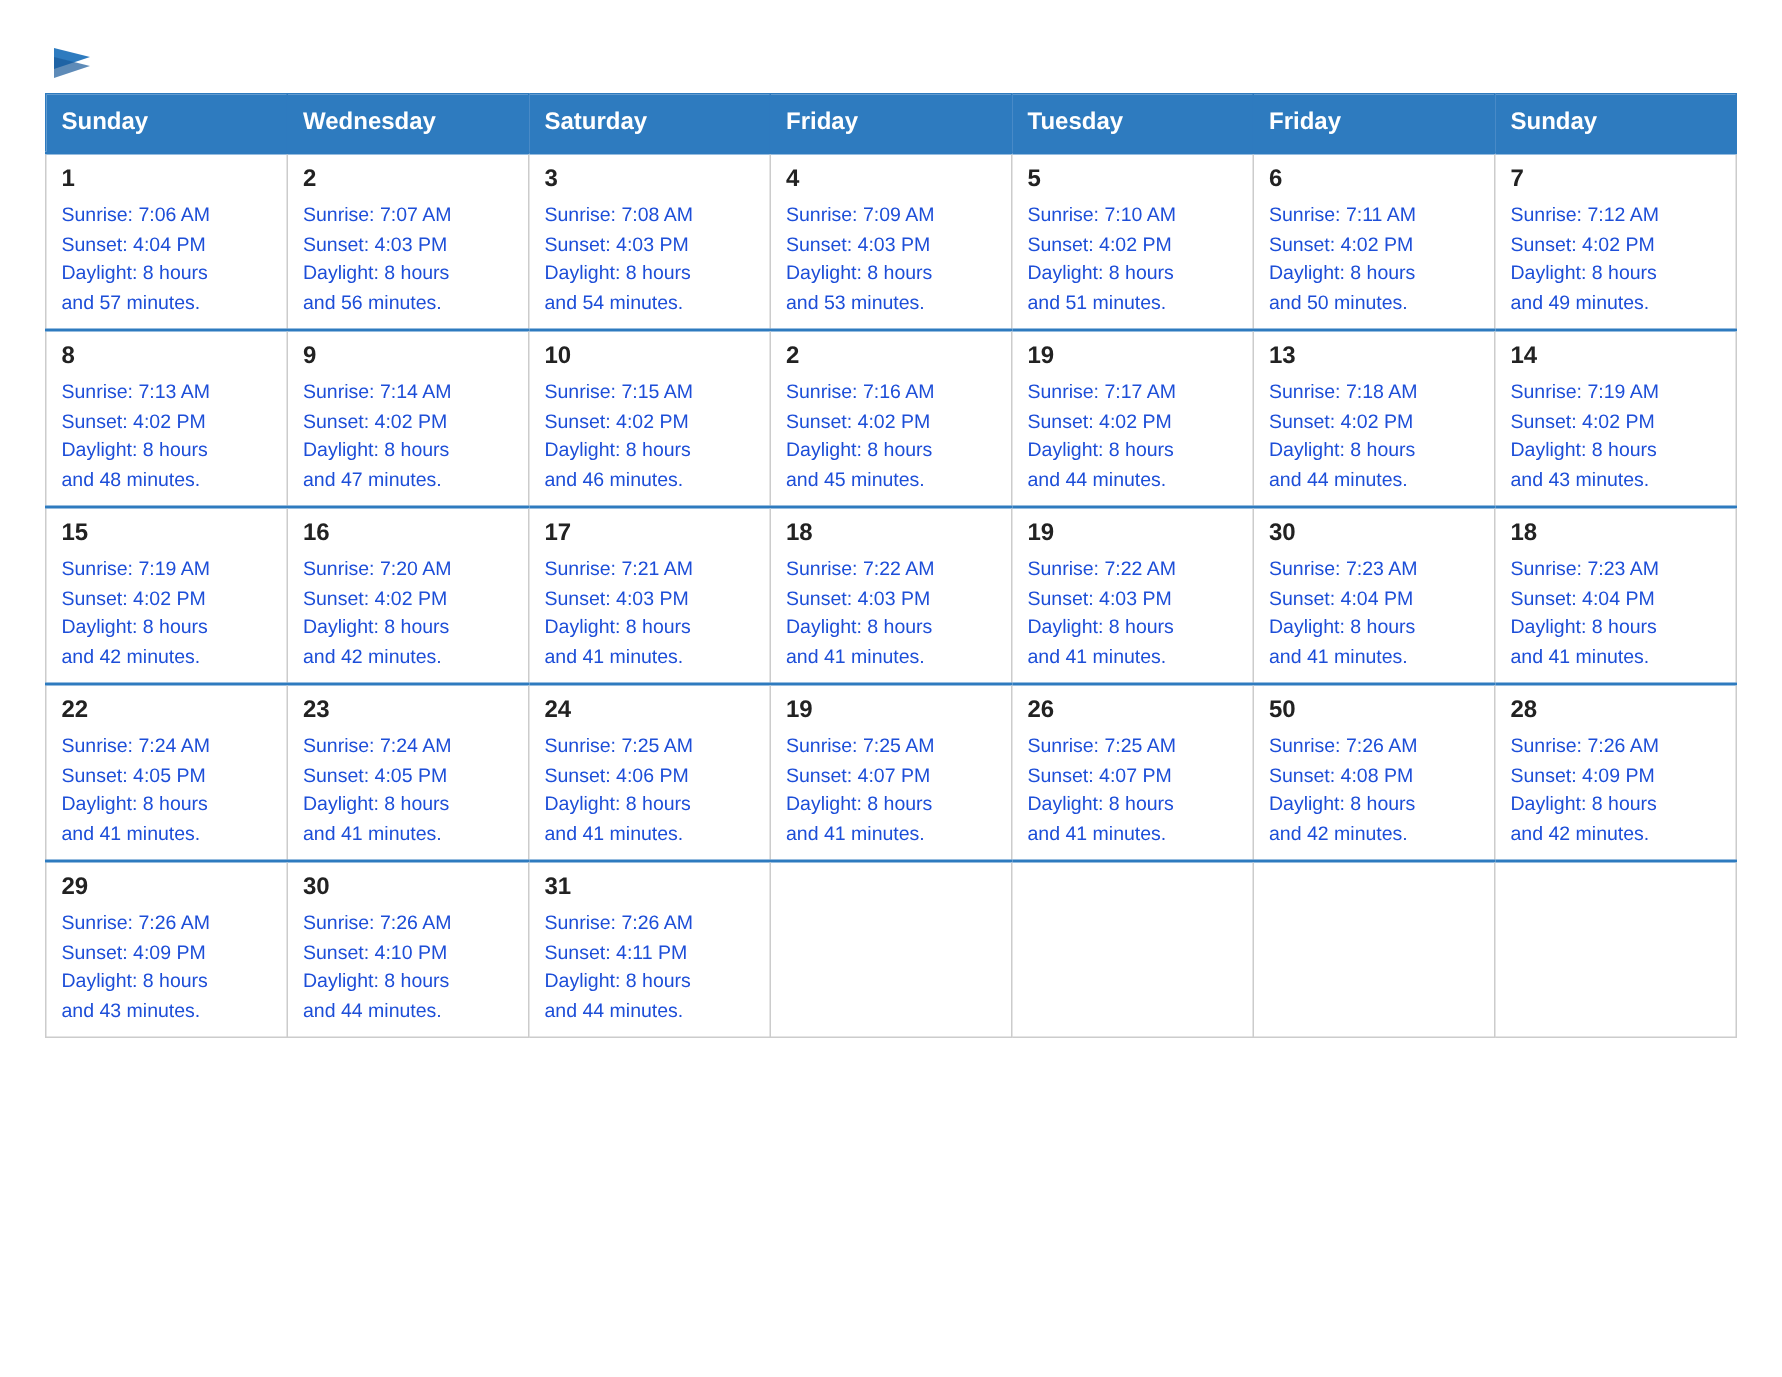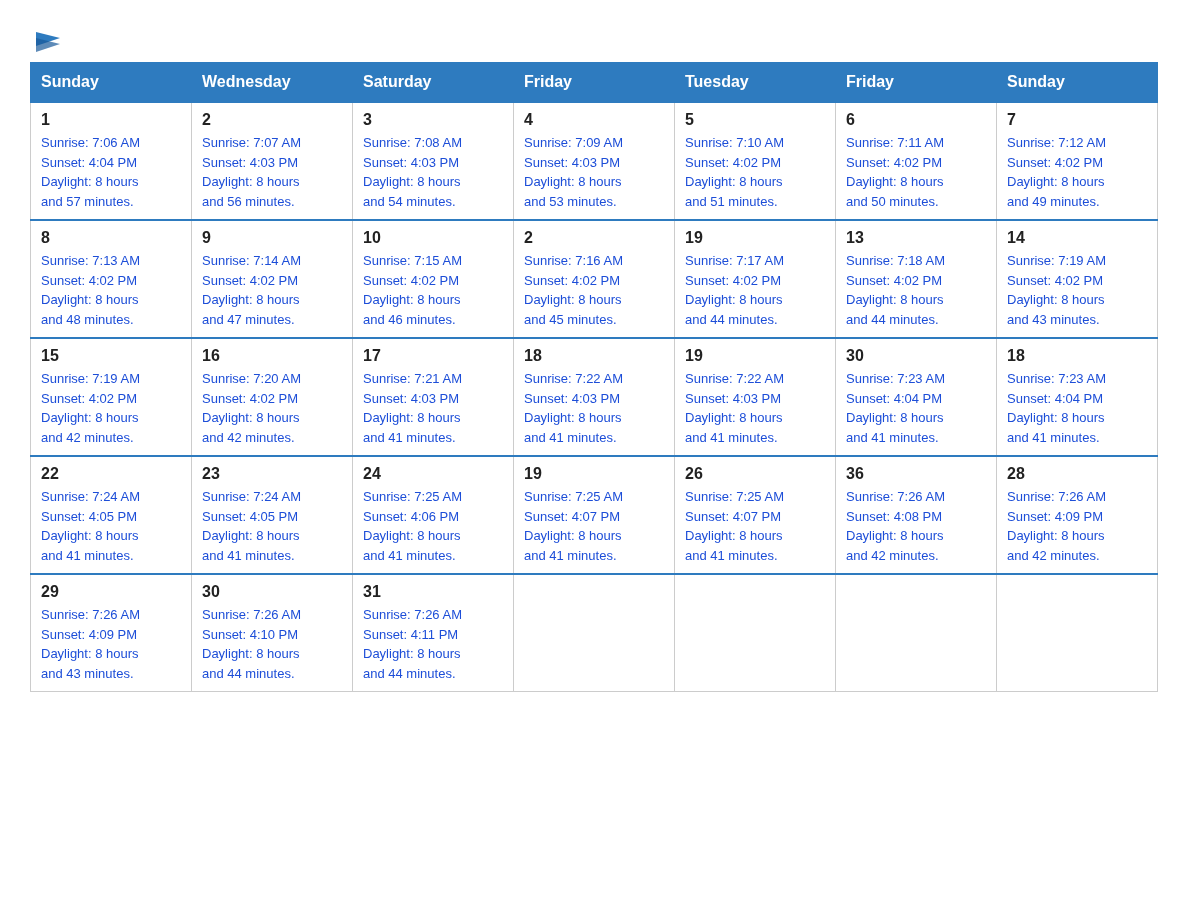--- a/index.html
+++ b/index.html
@@ -230,21 +230,21 @@
         </td>
         <td>
           <div class="day-number">19</div>
           <div class="day-info">Sunrise: 7:25 AM<br>Sunset: 4:07 PM<br>Daylight: 8 hours<br>and 41 minutes.</div>
         </td>
         <td>
           <div class="day-number">26</div>
           <div class="day-info">Sunrise: 7:25 AM<br>Sunset: 4:07 PM<br>Daylight: 8 hours<br>and 41 minutes.</div>
         </td>
         <td>
-          <div class="day-number">36</div>
+          <div class="day-number">50</div>
           <div class="day-info">Sunrise: 7:26 AM<br>Sunset: 4:08 PM<br>Daylight: 8 hours<br>and 42 minutes.</div>
         </td>
         <td>
           <div class="day-number">28</div>
           <div class="day-info">Sunrise: 7:26 AM<br>Sunset: 4:09 PM<br>Daylight: 8 hours<br>and 42 minutes.</div>
         </td>
       </tr>
       <tr>
         <td>
           <div class="day-number">29</div>

